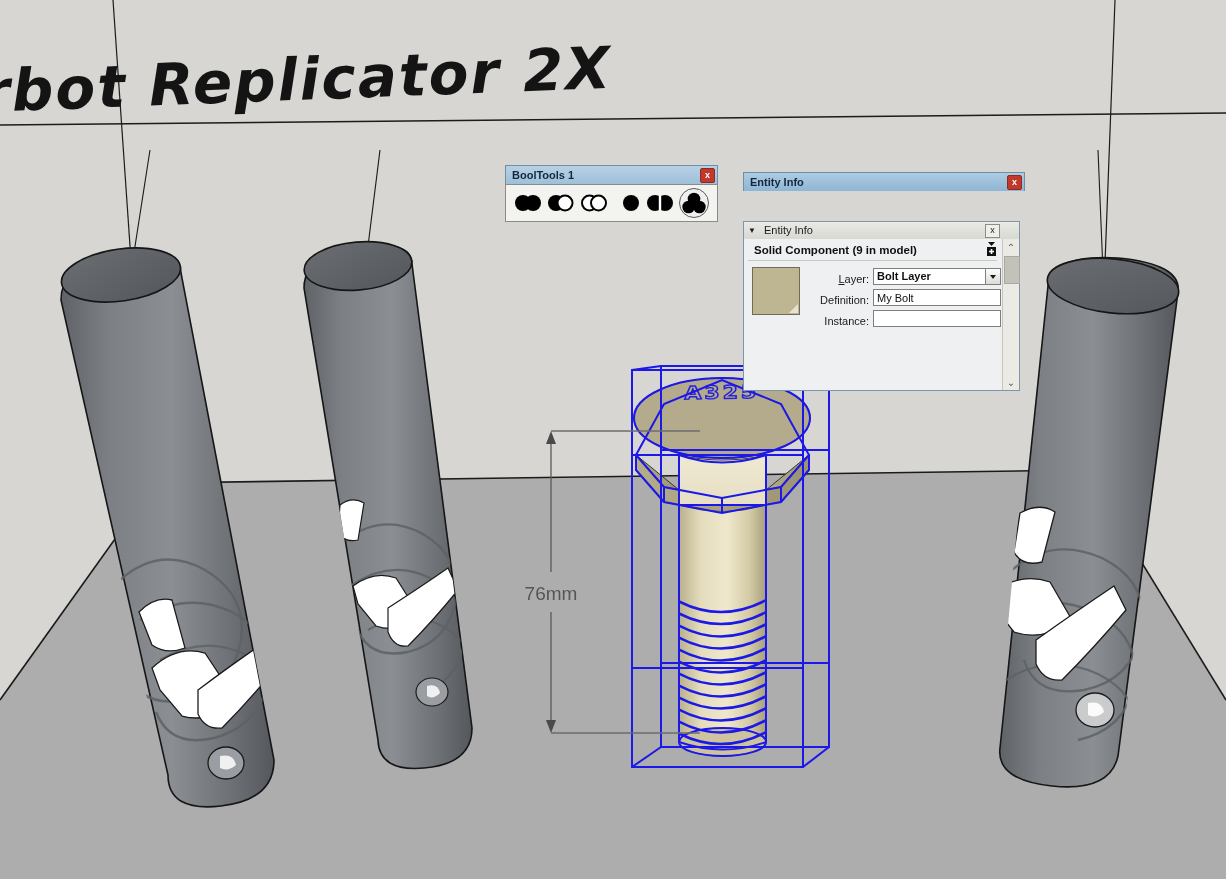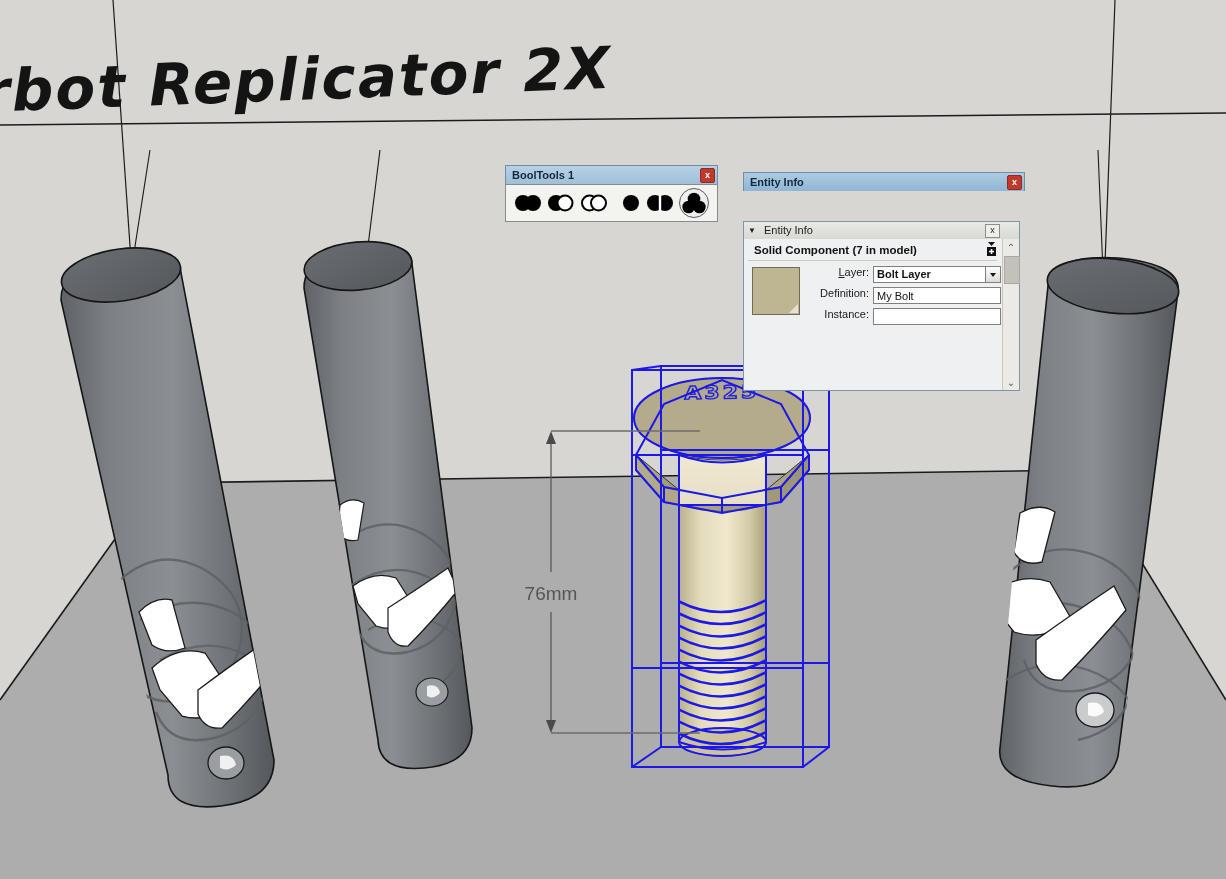--- a/index.html
+++ b/index.html
@@ -72,21 +72,21 @@
   }
   .ei-rows{padding:5px 0 0 0;position:relative;}
   .ei-swatch{
     position:absolute;left:8px;top:6px;width:48px;height:48px;
     background:#beb593;border:1px solid #6f6b56;box-sizing:border-box;
   }
   .ei-swatch:after{
     content:"";position:absolute;right:1px;bottom:1px;
     border-left:9px solid transparent;border-bottom:9px solid #e6e3d6;
   }
-  .ei-row{display:flex;align-items:flex-start;height:19px;margin-bottom:2px;padding-right:2px;}
+  .ei-row{display:flex;align-items:flex-end;height:19px;margin-bottom:2px;padding-right:2px;}
   .ei-label{
     flex:0 0 125px;text-align:right;font-size:11px;color:#1a1a1a;padding-right:4px;
     white-space:nowrap;
   }
   .ei-label u{text-decoration:underline;}
   .ei-field{
     flex:1 1 auto;height:17px;background:#fff;border:1px solid #7f7f7f;
     font-size:11px;color:#111;line-height:16px;padding-left:3px;box-sizing:border-box;
     display:flex;align-items:center;
   }
@@ -377,21 +377,21 @@
   <div id="ei-body">
 
     <div id="ei-subbar">
       <span class="tri">▼</span>
       <span>Entity Info</span>
       <div id="ei-subclose">x</div>
     </div>
 
     <div id="ei-content">
       <div id="ei-heading">
-        <span>Solid Component (7 in model)</span>
+        <span>Solid Component (9 in model)</span>
         <span id="ei-expand">
           <svg width="13" height="17" viewBox="0 0 13 17">
             <path d="M3,1 L10,1 L6.5,5 Z" fill="#111"></path>
             <rect x="2" y="6" width="9" height="9" fill="#111"></rect>
             <path d="M6.5,8 L6.5,13 M4,10.5 L9,10.5" stroke="#fff" stroke-width="1.6"></path>
           </svg>
         </span>
       </div>
 
       <div class="ei-rows">

